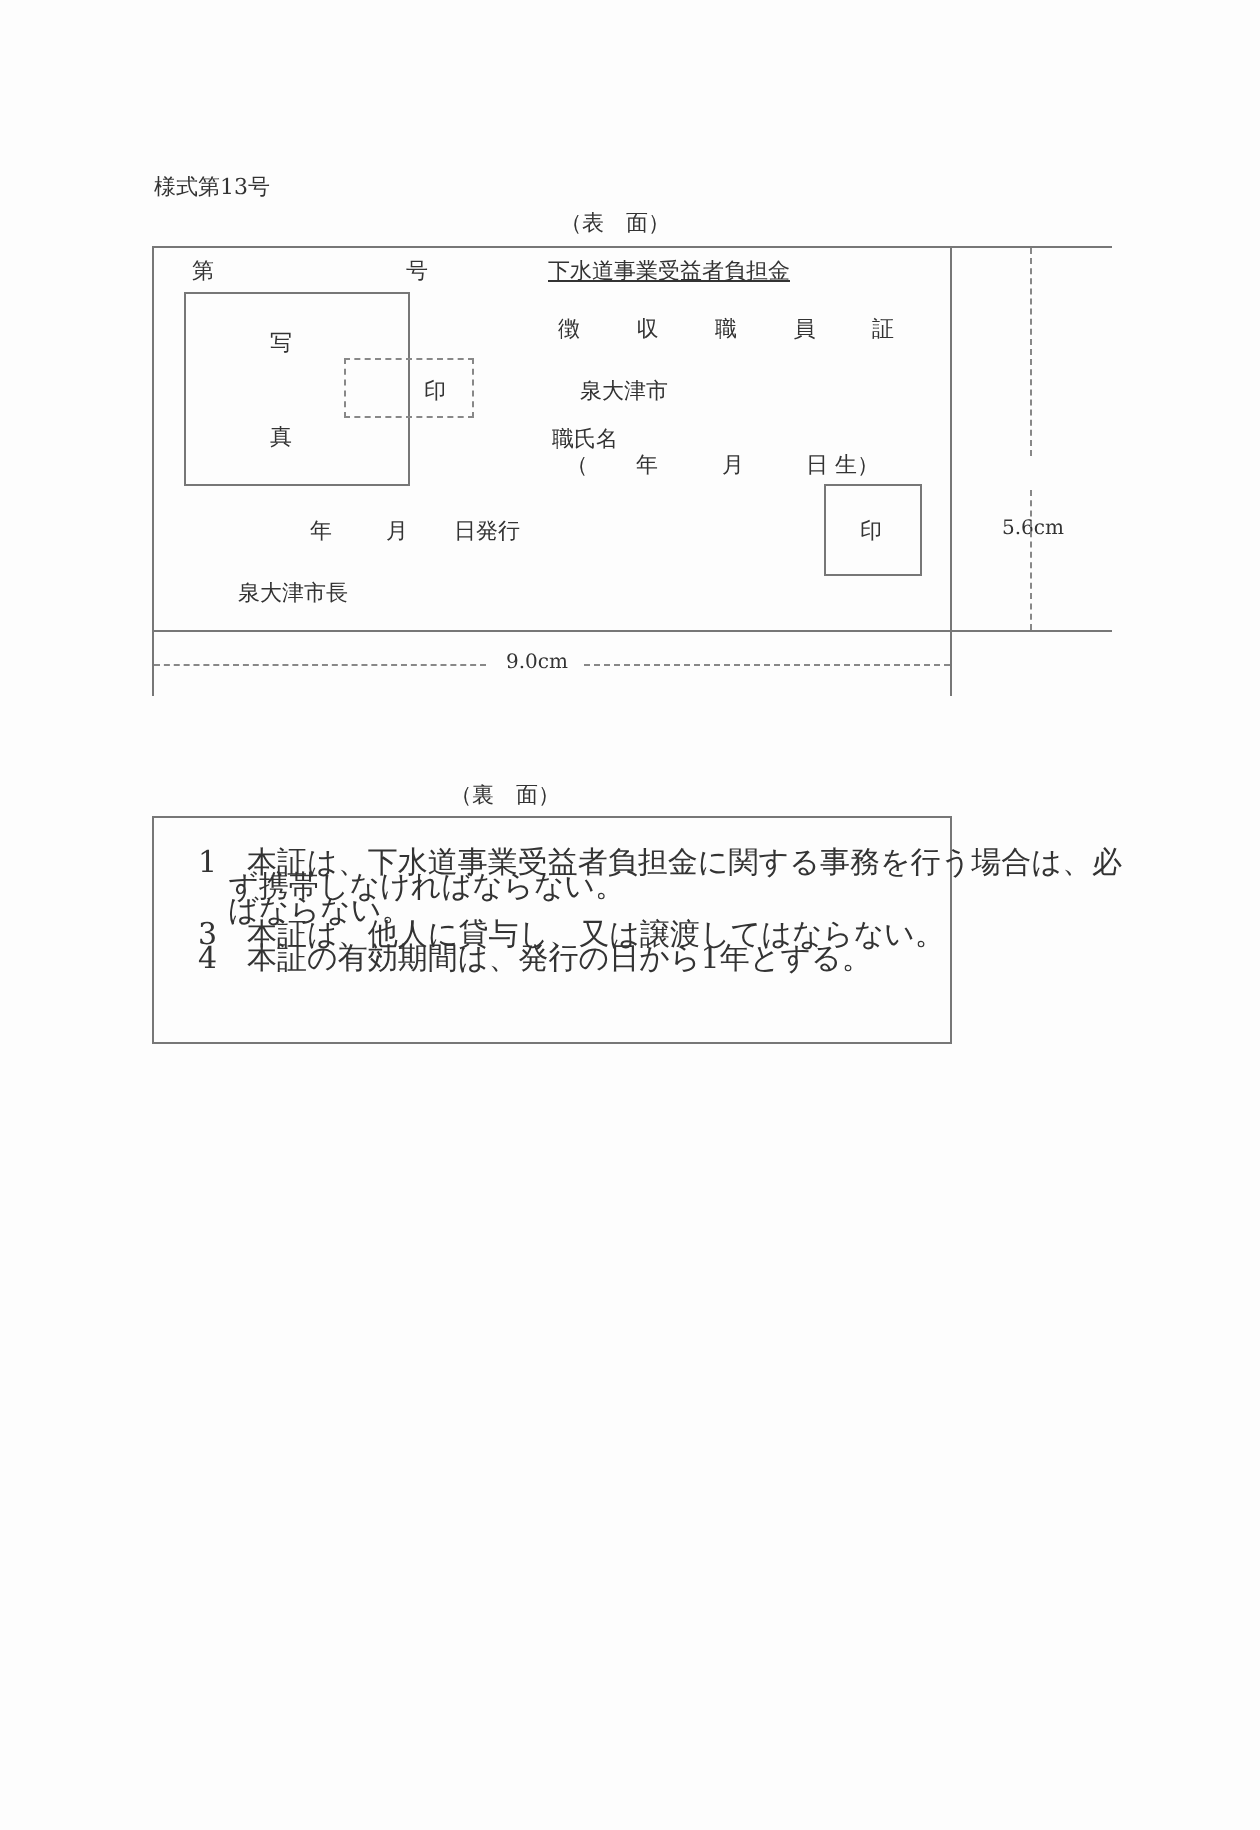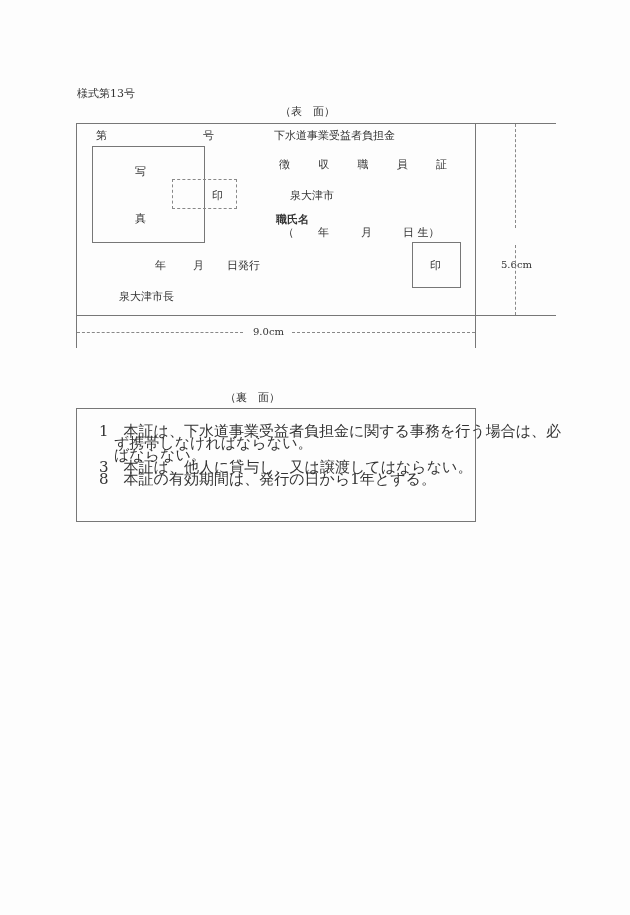--- a/index.html
+++ b/index.html
@@ -29,30 +29,30 @@
   <div class="abs" style="left:96px;top:128px;">第</div>
   <div class="abs" style="left:203px;top:128px;">号</div>
 
   <div class="box" style="left:92px;top:146px;width:113px;height:97px;"></div>
   <div class="abs" style="left:135px;top:164px;">写</div>
   <div class="abs" style="left:135px;top:211px;">真</div>
 
   <div class="dbox" style="left:172px;top:179px;width:65px;height:30px;"></div>
   <div class="abs" style="left:212px;top:188px;">印</div>
 
-  <div class="abs" style="left:274px;top:128px;">下水道事業受益者負担金</div>
+  <div class="abs" style="left:274px;top:128px;text-decoration:underline;">下水道事業受益者負担金</div>
   <div class="abs spread" style="left:279px;top:157px;width:168px;">
     <span>徴</span>
     <span>収</span>
     <span>職</span>
     <span>員</span>
     <span>証</span>
   </div>
   <div class="abs" style="left:290px;top:188px;">泉大津市</div>
-  <div class="abs" style="left:276px;top:212px;font-weight:bold;">職氏名</div>
+  <div class="abs" style="left:276px;top:212px;">職氏名</div>
   <div class="abs" style="left:283px;top:225px;">（</div>
   <div class="abs" style="left:318px;top:225px;">年</div>
   <div class="abs" style="left:361px;top:225px;">月</div>
   <div class="abs" style="left:403px;top:225px;">日 生）</div>
 
   <div class="abs" style="left:155px;top:258px;">年</div>
   <div class="abs" style="left:193px;top:258px;">月</div>
   <div class="abs" style="left:227px;top:258px;">日発行</div>
 
   <div class="box" style="left:412px;top:242px;width:49px;height:46px;"></div>
@@ -69,14 +69,14 @@
   <div class="vdash" style="left:515px;top:245px;height:70px;"></div>
 </div>
 
 <div class="abs" style="left:225px;top:390px;">（裏　面）</div>
 <div class="box" style="left:76px;top:408px;width:400px;height:114px;"></div>
 <div class="abs" style="left:99px;top:425px;">
   <div class="rule">1　本証は、下水道事業受益者負担金に関する事務を行う場合は、必</div>
   <div class="rule">　ず携帯しなければならない。</div>
   <div class="rule">　ばならない。</div>
   <div class="rule">3　本証は、他人に貸与し、又は譲渡してはならない。</div>
-  <div class="rule">8　本証の有効期間は、発行の日から1年とする。</div>
+  <div class="rule">4　本証の有効期間は、発行の日から1年とする。</div>
 </div>
 
 </body></html>

